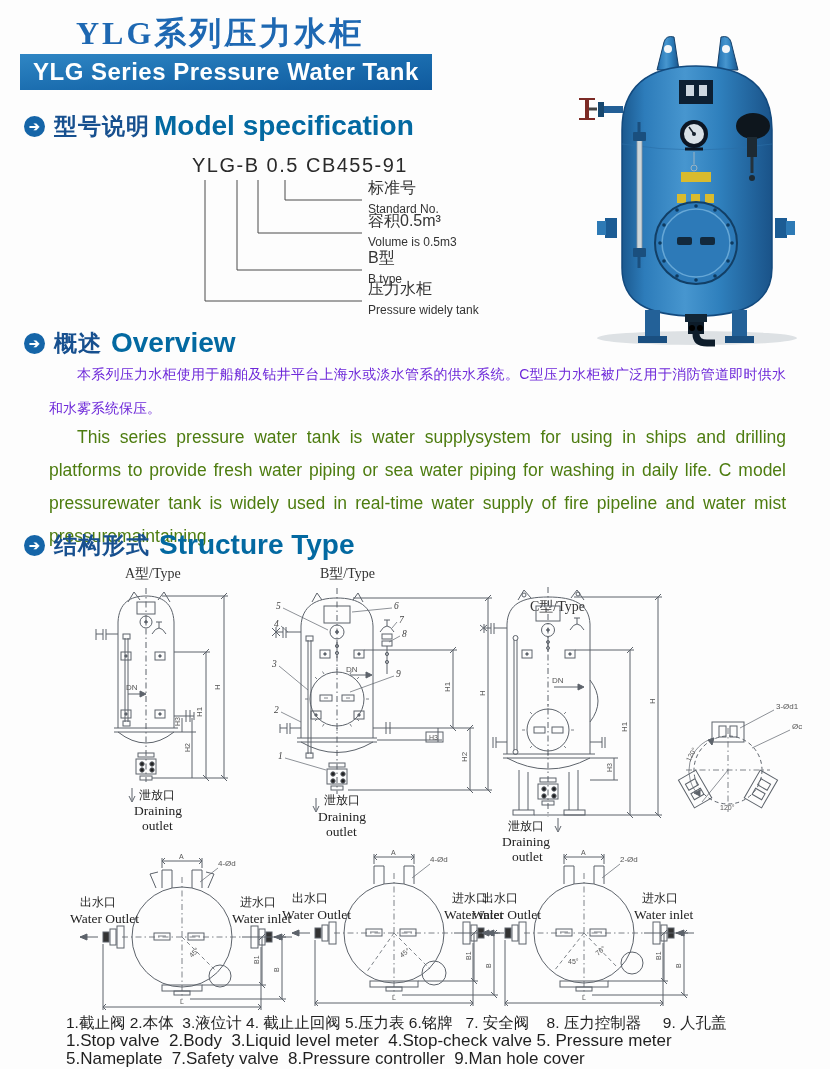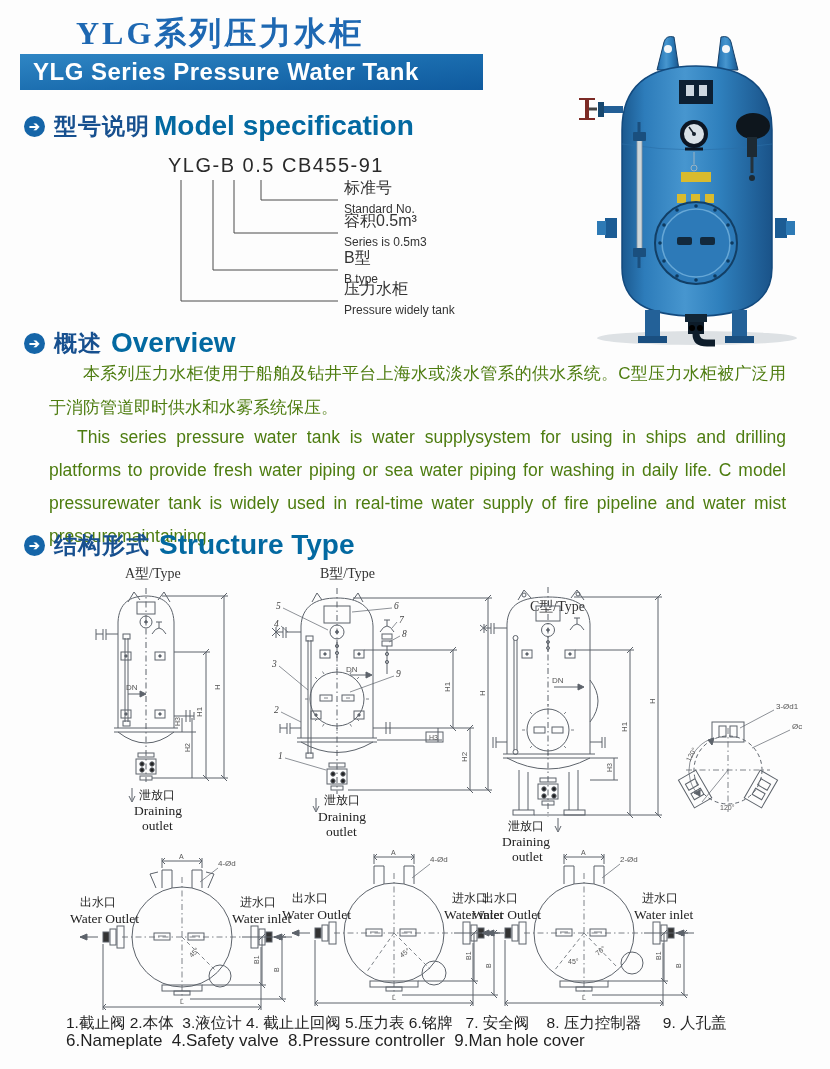--- a/index.html
+++ b/index.html
@@ -1,33 +1,33 @@
 <!DOCTYPE html>
 <html><head>
 <meta charset="utf-8">
 <style>
   html,body{margin:0;padding:0;background:#e8e8e8;}
   .page{position:relative;width:830px;height:1069px;background:#fdfdfd;overflow:hidden;
         font-family:"Liberation Sans",sans-serif;color:#333;}
   .abs{position:absolute;}
   .title{left:76px;top:12px;font-family:"Liberation Serif",serif;font-weight:bold;
          font-size:32px;color:#1e68b2;letter-spacing:3px;white-space:nowrap;}
-  .banner{left:20px;top:54px;width:463px;height:36px;box-sizing:border-box;
+  .banner{left:20px;top:54px;width:412px;height:36px;box-sizing:border-box;
           background:linear-gradient(175deg,#2f86c4 0%,#1a6cae 55%,#0f5a9e 100%);
           color:#ffffff;font-weight:bold;font-size:24px;line-height:36px;padding-left:13px;
           letter-spacing:0.5px;white-space:nowrap;}
   .sec-head{display:flex;align-items:center;gap:9px;}
   .sec-icon{width:21px;height:21px;border-radius:50%;background:#1565a8;color:#fff;
             font-size:13px;line-height:21px;text-align:center;font-weight:bold;flex:0 0 21px;}
   .sec-zh{font-size:23px;font-weight:bold;color:#17508f;letter-spacing:1px;white-space:nowrap;}
   .sec-en{font-size:28px;font-weight:bold;color:#0369a1;font-family:Liberation Sans, sans-serif;white-space:nowrap;}
   .code{left:40px;top:4px;font-size:20px;color:#2a2a2a;letter-spacing:1.5px;white-space:nowrap;}
   .md-zh{font-size:16px;color:#333;white-space:nowrap;}
   .md-en{font-size:12px;color:#333;white-space:nowrap;}
-  .para{left:49px;width:737px;font-size:17px;color:#4d7c0f;text-align:justify;}
+  .para{left:49px;width:737px;font-size:14px;color:#6d28d9;text-align:justify;}
   .para-zh{top:357px;line-height:34px;text-indent:2em;}
   .para-en{top:421px;line-height:33px;text-indent:1.6em;font-size:17.5px;color:#4d7c0f;}
   .tlabel{font-size:14px;color:#333;font-family:"Liberation Serif",serif;width:90px;text-align:left;white-space:nowrap;}
   .legend{left:66px;top:1013px;color:#1f1f1f;}
   .legend .zh{font-size:15.5px;line-height:19px;white-space:pre;}
   .legend .en{font-size:17px;line-height:18px;white-space:pre;}
   svg{display:block;}
   svg text{font-family:"Liberation Sans",sans-serif;}
   .dwg text.dim{font-size:8px;fill:#555;}
   .dwg text.dim7{font-size:7px;fill:#555;}
@@ -141,34 +141,34 @@
       <path d="M131,312 q0,9 11,9 h8" stroke="#0d1c2a" stroke-width="7" fill="none"></path>
     </g>
   </svg>
 
   <div class="abs sec-head" style="left:24px;top:110px;">
     <span class="sec-icon">➔</span>
     <span class="sec-zh">型号说明</span>
     <span class="sec-en" style="margin-left:-5px;">Model specification</span>
   </div>
 
-  <div class="abs" style="left:128px;top:150px;width:565px;height:175px;">
+  <div class="abs" style="left:152px;top:150px;width:565px;height:175px;">
     <svg width="565" height="175" viewBox="0 0 565 175">
       <g stroke="#4a4a4a" stroke-width="1" fill="none">
         <path d="M53,30 V151 H210"></path>
         <path d="M85,30 V120 H210"></path>
         <path d="M106,30 V83 H210"></path>
         <path d="M133,30 V50 H210"></path>
       </g>
     </svg>
     <div class="abs code">YLG-B 0.5 CB455-91</div>
     <div class="abs md-zh" style="left:216px;top:28px;">标准号</div>
     <div class="abs md-en" style="left:216px;top:52px;">Standard No.</div>
     <div class="abs md-zh" style="left:216px;top:61px;">容积0.5m³</div>
-    <div class="abs md-en" style="left:216px;top:85px;">Series is 0.5m3</div>
+    <div class="abs md-en" style="left:216px;top:85px;">Volume is 0.5m3</div>
     <div class="abs md-zh" style="left:216px;top:98px;">B型</div>
     <div class="abs md-en" style="left:216px;top:122px;">B type</div>
     <div class="abs md-zh" style="left:216px;top:129px;">压力水柜</div>
     <div class="abs md-en" style="left:216px;top:153px;">Pressure widely tank</div>
   </div>
 
   <div class="abs sec-head" style="left:24px;top:327px;">
     <span class="sec-icon">➔</span>
     <span class="sec-zh">概述</span>
     <span class="sec-en">Overview</span>
@@ -512,16 +512,17 @@
     <text class="en" x="162" y="71">Water inlet</text>
     <text class="dim7" x="96" y="116">45°</text>
     <text class="dim7" transform="rotate(-40 126 108)" x="126" y="108">70°</text>
     <text class="dim7" transform="rotate(-90 189 112)" x="189" y="112">B1</text>
     <text class="dim7" transform="rotate(-90 209 120)" x="209" y="120">B</text>
     <text class="dim7" x="110" y="152">L</text>
   </svg>
 
   <div class="abs legend">
     <div class="zh">1.截止阀 2.本体  3.液位计 4. 截止止回阀 5.压力表 6.铭牌   7. 安全阀    8. 压力控制器     9. 人孔盖</div>
-    <div class="en">6.Nameplate  4.Safety valve  8.Pressure controller  9.Man hole cover</div>
+    <div class="en">1.Stop valve  2.Body  3.Liquid level meter  4.Stop-check valve 5. Pressure meter</div>
+    <div class="en">5.Nameplate  7.Safety valve  8.Pressure controller  9.Man hole cover</div>
   </div>
 
 </div>
 
 </body></html>

